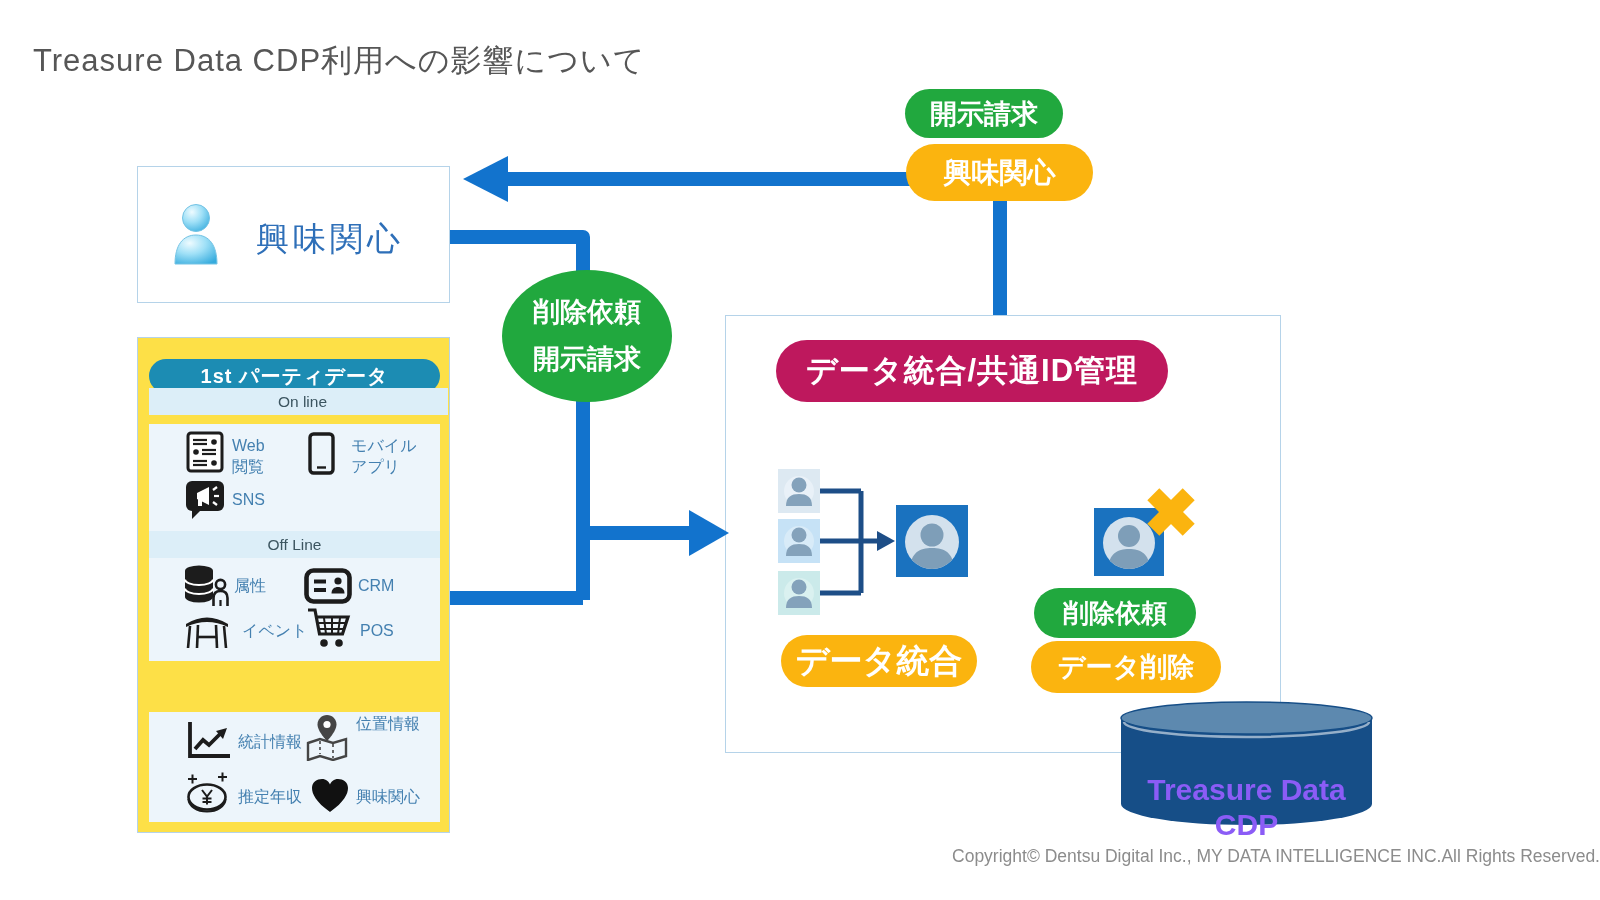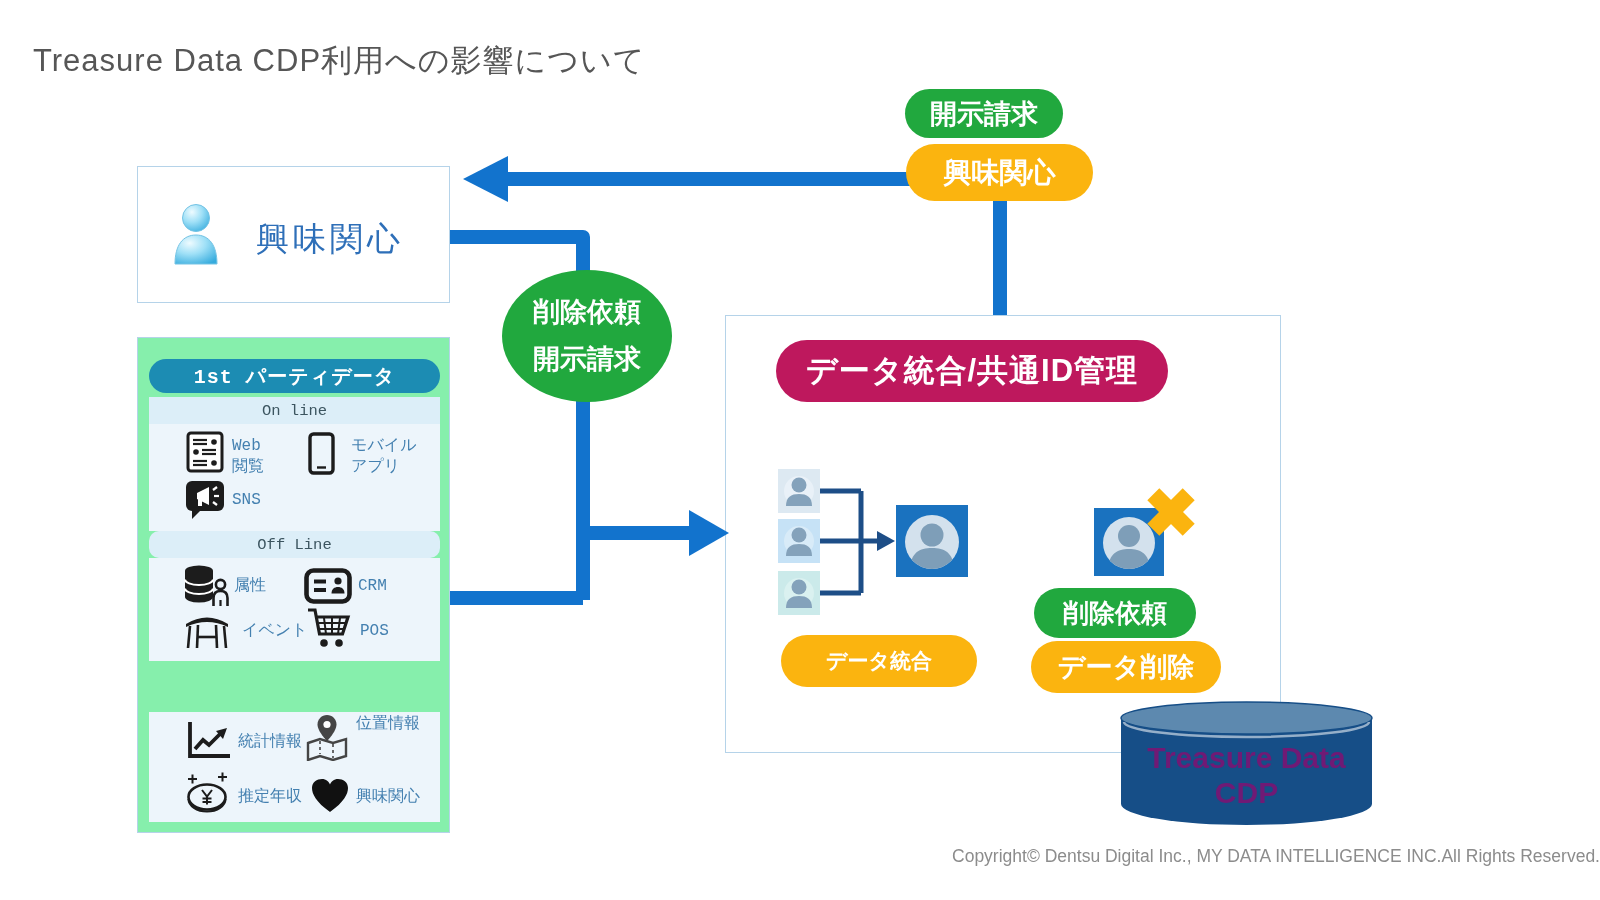--- a/index.html
+++ b/index.html
@@ -14,21 +14,21 @@
   .pill-yellow{background:#fbb40f;}
   .pill-teal{background:#1c8cb3;}
   .pill-blue{background:#be185d;}
   .circle-green{background:#21a83e;border-radius:50%;display:flex;flex-direction:column;
         align-items:center;justify-content:center;color:#fff;font-weight:bold;}
   .band{background:#dceef8;color:#3c5560;display:flex;align-items:center;justify-content:center;
         font-size:15.5px;}
   .iarea{background:#edf5fb;}
   .ilabel{color:#447e;color:#4480b0;font-size:16px;line-height:1.3;white-space:pre-line;}
   .user-label{color:#2e6fb8;font-size:33px;letter-spacing:4px;}
-  .cyl-text{color:#701a75;font-weight:bold;font-size:30px;line-height:35px;text-align:center;}
+  .cyl-text{color:#8b5cf6;font-weight:bold;font-size:30px;line-height:35px;text-align:center;margin-top:32px;}
   .copyright{width:100%;text-align:right;color:#8c8c8c;font-size:17.5px;}
   .z1{z-index:1}.z2{z-index:2}.z3{z-index:3}.z4{z-index:4}
 </style>
 </head>
 <body>
 
 <div class="canvas">
 
   <div class="abs title z1" style="left:33px;top:40px;">Treasure Data CDP利用への影響について</div>
 
@@ -42,25 +42,25 @@
             <stop offset="100%" stop-color="#35abdd"></stop>
           </radialGradient>
         </defs>
         <circle cx="26" cy="15" r="13.5" fill="url(#ug)" stroke="#74c3e4" stroke-width="1"></circle>
         <path d="M5 61 C5 42 13 32 26 32 C39 32 47 42 47 61 Z" fill="url(#ug)" stroke="#74c3e4" stroke-width="1"></path>
       </svg>
     </span>
     <span class="abs user-label" style="left:118px;top:50px;">興味関心</span>
   </div>
 
-  <div class="abs box z1" style="left:137px;top:337px;width:313px;height:496px;background:#86efac;font-family:Liberation Mono, monospace;">
+  <div class="abs box z1" style="left:137px;top:337px;width:313px;height:496px;background:#fde047;">
 
     <div class="abs pill pill-teal" style="left:11px;top:21px;width:291px;height:34px;font-size:20px;letter-spacing:1px;">1st パーティデータ</div>
 
-    <div class="abs band" style="left:11px;top:59px;width:291px;height:27px;">On line</div>
+    <div class="abs band" style="left:11px;top:50px;width:291px;height:27px;padding-left:8px;">On line</div>
 
     <div class="abs iarea" style="left:11px;top:86px;width:291px;height:107px;"></div>
     <div class="abs iarea" style="left:11px;top:220px;width:291px;height:103px;"></div>
     <div class="abs iarea" style="left:11px;top:374px;width:291px;height:110px;"></div>
 
     <span class="abs" style="left:48px;top:93px;">
       <svg width="38" height="42" viewBox="0 0 38 42">
         <rect x="2" y="2" width="34" height="38" rx="3" fill="#fff" stroke="#1c1c1c" stroke-width="3"></rect>
         <g stroke="#1c1c1c" stroke-width="2.2">
           <line x1="7" y1="9" x2="21" y2="9"></line>
@@ -95,21 +95,21 @@
         <rect x="14" y="21" width="4" height="7" fill="#ffffff"></rect>
         <g stroke="#ffffff" stroke-width="2.2">
           <line x1="29" y1="12" x2="33" y2="9"></line>
           <line x1="30" y1="18" x2="35" y2="18"></line>
           <line x1="29" y1="24" x2="33" y2="27"></line>
         </g>
       </svg>
     </span>
     <span class="abs ilabel" style="left:94px;top:152px;">SNS</span>
 
-    <div class="abs band" style="left:11px;top:193px;width:291px;height:27px;border-radius:10px;">Off Line</div>
+    <div class="abs band" style="left:11px;top:193px;width:291px;height:27px;">Off Line</div>
 
     <span class="abs" style="left:44px;top:224px;">
       <svg width="48" height="46" viewBox="0 0 48 46">
         <g fill="#1c1c1c">
           <ellipse cx="17" cy="9" rx="14" ry="5.5"></ellipse>
           <path d="M3 9 v26 a14 5.5 0 0 0 28 0 v-26 z"></path>
         </g>
         <path d="M3 17.5 a14 5.5 0 0 0 28 0 M3 26.5 a14 5.5 0 0 0 28 0" fill="none" stroke="#ffffff" stroke-width="2"></path>
         <circle cx="38.5" cy="22.5" r="4.6" fill="none" stroke="#1c1c1c" stroke-width="2.6"></circle>
         <path d="M31.5 44 v-8 c0-5 3.2-7 7-7 s7 2 7 7 v8" fill="none" stroke="#1c1c1c" stroke-width="2.6"></path>
@@ -261,21 +261,21 @@
           <circle cx="43" cy="65" r="11"></circle>
           <path d="M22 100 C22 83 31 78 43 78 C55 78 64 83 64 100 Z"></path>
         </g>
         <g transform="translate(85,41) rotate(45)" stroke="#fbb40f" stroke-width="17">
           <line x1="-25" y1="0" x2="25" y2="0"></line>
           <line x1="0" y1="-25" x2="0" y2="25"></line>
         </g>
       </svg>
     </span>
 
-    <div class="abs pill pill-yellow" style="left:55px;top:319px;width:196px;height:52px;font-size:21px;">データ統合</div>
+    <div class="abs pill pill-yellow" style="left:55px;top:319px;width:196px;height:52px;font-size:33px;">データ統合</div>
 
     <div class="abs pill pill-green" style="left:308px;top:272px;width:162px;height:50px;font-size:26px;">削除依頼</div>
 
     <div class="abs pill pill-yellow" style="left:305px;top:325px;width:190px;height:52px;font-size:27px;">データ削除</div>
   </div>
 
   <svg class="abs z2" style="left:0;top:0;" width="1600" height="900" viewBox="0 0 1600 900">
     <g stroke="#1273cd" stroke-width="14" fill="none">
       <path d="M1000 315 V179 H505"></path>
       <path d="M450 237 H583 V600" stroke-linejoin="round"></path>

